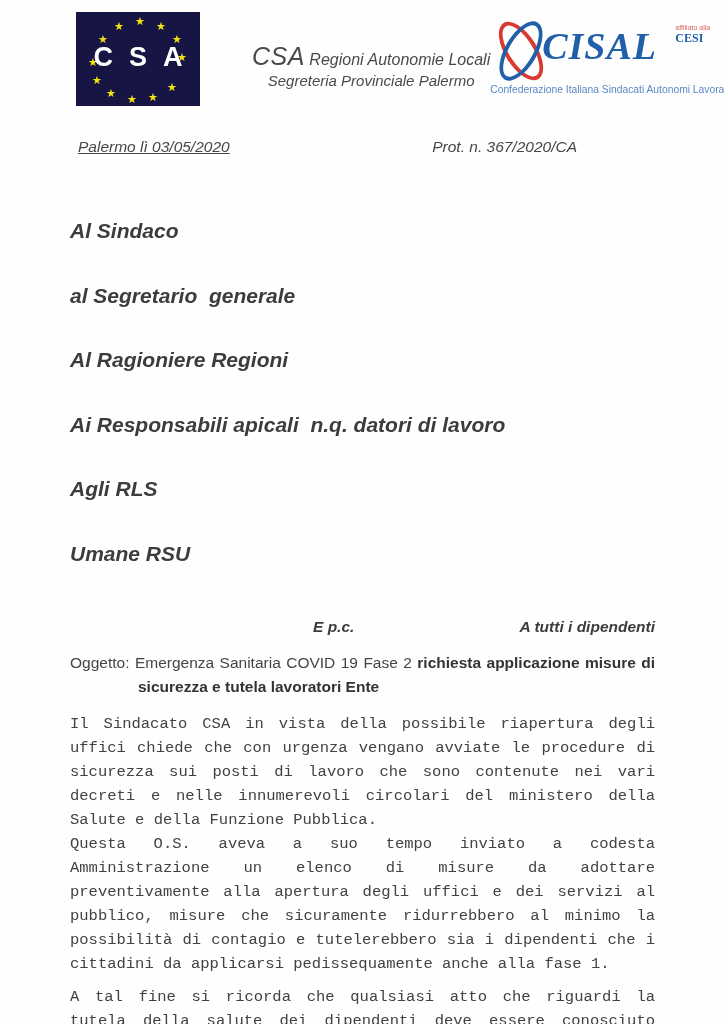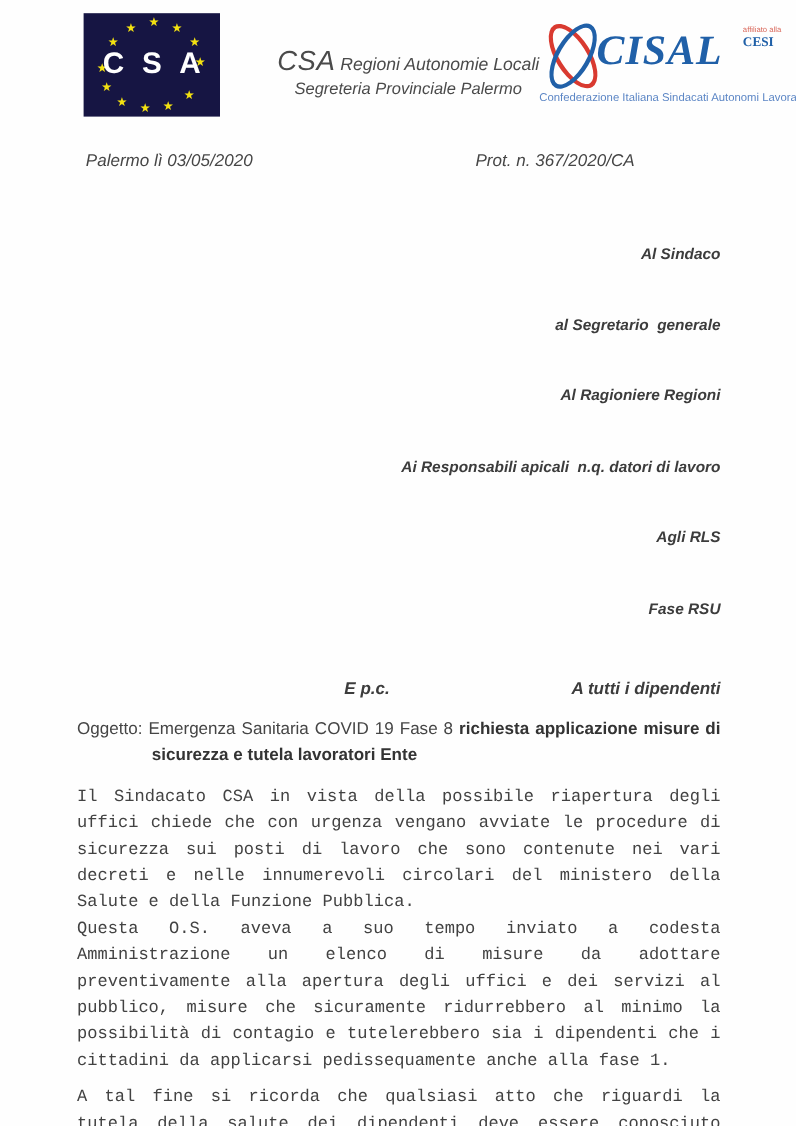--- a/index.html
+++ b/index.html
@@ -65,26 +65,26 @@
     margin-top: 4px; font-size: 10.3px; color: #5c86c5;
     white-space: nowrap; text-align: center;
   }
 
   
   .meta-row {
     display: flex; margin-top: 26px;
     font-style: italic; font-size: 15.5px; color: #464646;
   }
   .meta-row .protocol { margin-left: auto; margin-right: 78px; }
-  .meta-row .place-date { margin-left: 8px; }
+  .meta-row .place-date { margin-left: 8px; text-decoration: underline; }
 
   .recipients {
-    margin-top: 21px; text-align: right;
+    margin-top: 21px; 
     font-weight: bold; font-style: italic;
-    font-size: 14px; line-height: 21.5px; color: #3c3c3c;
+    font-size: 21px; line-height: 21.5px; color: #3c3c3c;
     white-space: pre-wrap;
   }
 
   .cc-row {
     display: flex; margin-top: 11px;
     font-weight: bold; font-style: italic; font-size: 15.5px; color: #3c3c3c;
   }
   .cc-row .cc-label { margin-left: 243px; }
   .cc-row .cc-recipient { margin-left: auto; text-align: right; }
 
@@ -152,30 +152,30 @@
     <span class="place-date">Palermo lì 03/05/2020</span>
     <span class="protocol">Prot. n. 367/2020/CA</span>
   </div>
 
   <div class="recipients">
     <div>Al Sindaco</div>
     <div>al Segretario  generale</div>
     <div>Al Ragioniere Regioni</div>
     <div>Ai Responsabili apicali  n.q. datori di lavoro</div>
     <div>Agli RLS</div>
-    <div>Fase RSU</div>
+    <div>Umane RSU</div>
   </div>
 
   <div class="cc-row">
     <span class="cc-label">E p.c.</span>
     <span class="cc-recipient">A tutti i dipendenti</span>
   </div>
 
   <div class="subject"><span>Oggetto:</span>
-    <span>Emergenza Sanitaria COVID 19 Fase 8</span>
+    <span>Emergenza Sanitaria COVID 19 Fase 2</span>
     <b>richiesta applicazione misure di sicurezza e tutela lavoratori Ente</b></div>
 
   <div class="body-text">
     <p>Il Sindacato CSA in vista della possibile riapertura degli uffici chiede che con urgenza vengano avviate le procedure di sicurezza sui posti di lavoro che sono contenute nei vari decreti e nelle innumerevoli circolari del ministero della Salute e della Funzione Pubblica.</p>
     <p>Questa O.S. aveva a suo tempo inviato a codesta Amministrazione un elenco di misure da adottare preventivamente alla apertura degli uffici e dei servizi al pubblico, misure che sicuramente ridurrebbero al minimo la possibilità di contagio e tutelerebbero  sia i dipendenti che i cittadini da applicarsi pedissequamente anche alla fase 1.</p>
     <p class="gap-top"><span>A  tal fine si ricorda che qualsiasi atto che riguardi la tutela della salute dei dipendenti deve essere conosciuto dalle organizzazioni sindacali sia perché prescritto nell'</span>
       
       </p>
 
   </div>

